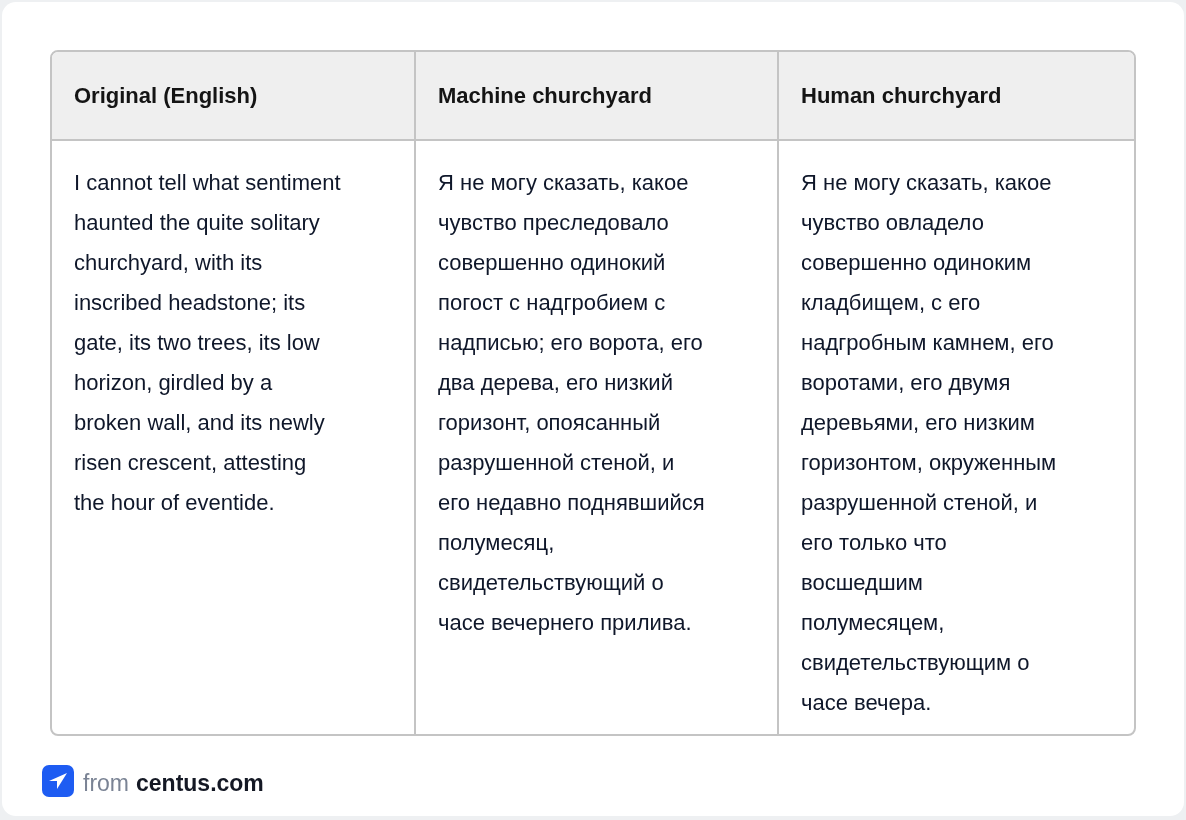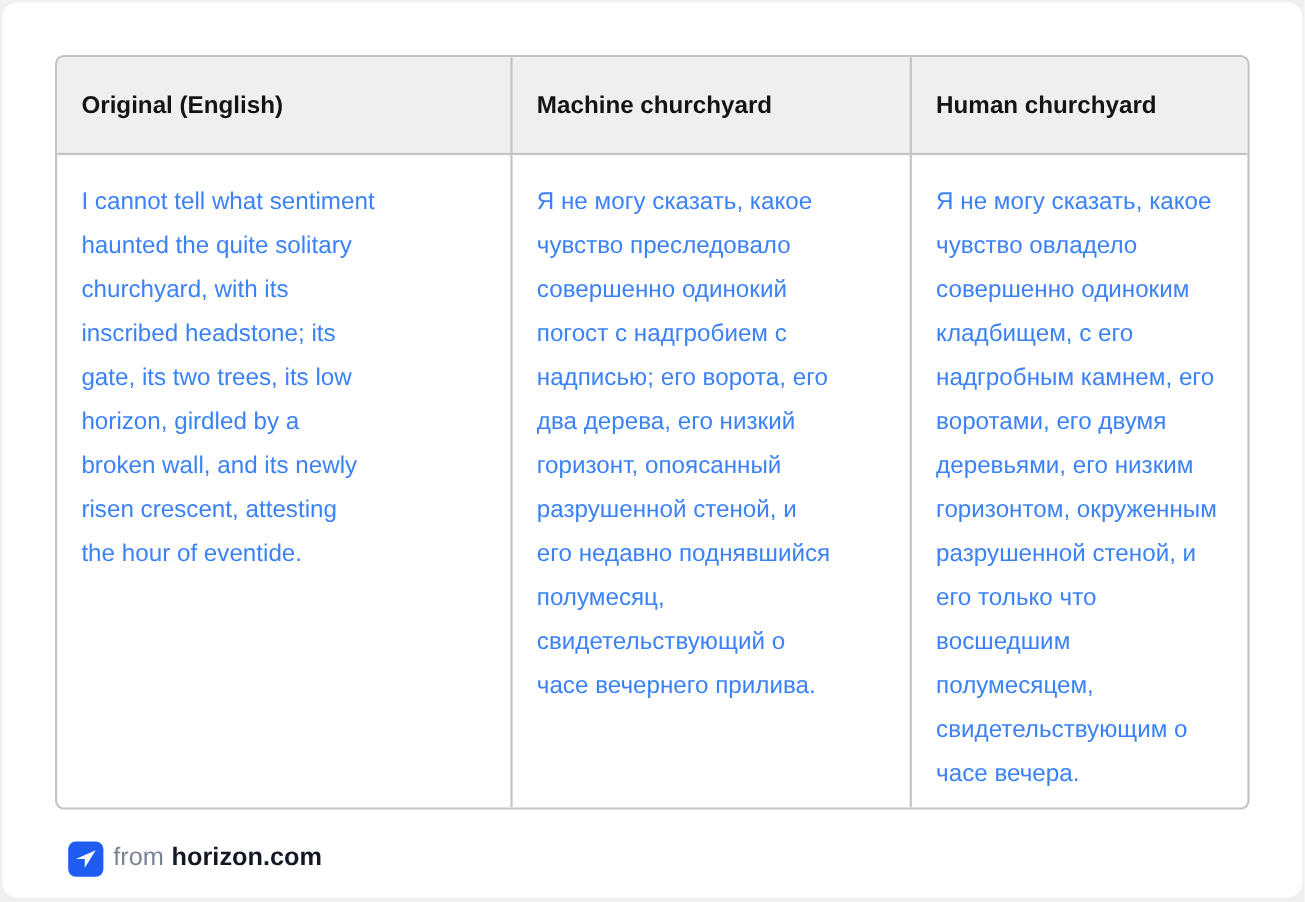--- a/index.html
+++ b/index.html
@@ -46,27 +46,27 @@
     vertical-align: middle;
     font-size: 22px;
     font-weight: bold;
     color: #141414;
     border-bottom: 2px solid #c4c4c4;
   }
   td {
     padding: 22px 5px 0 22px;
     font-size: 22px;
     line-height: 40px;
-    color: #3b82f6;
+    color: #0f172a;
   }
   .cell-text { white-space: pre-line; display: block; }
   .footer {
     position: absolute;
-    left: 60px; top: 763px;
-    display: flex; align-items: flex-start;
+    left: 40px; top: 763px;
+    display: flex; align-items: flex-end;
     height: 32px;
   }
   .logo {
     width: 32px; height: 32px;
     background: #1e5cf2;
     border-radius: 7px;
     display: flex; align-items: center; justify-content: center;
     margin-right: 9px;
   }
   .from {
@@ -81,21 +81,21 @@
   }
 </style>
 </head>
 <body>
 
 <div class="card">
   <div class="table-wrap">
     <table>
       <thead>
         <tr>
-          <th style="width:413px">Original (English)</th>
+          <th style="width:363px">Original (English)</th>
           <th style="width:363px">Machine churchyard</th>
           <th>Human churchyard</th>
         </tr>
       </thead>
       <tbody>
         <tr>
           <td>
             <span class="cell-text">I cannot tell what sentiment
 haunted the quite solitary
 churchyard, with its
@@ -142,15 +142,15 @@
   </div>
 
   <div class="footer">
     <div class="logo">
       <svg width="20" height="18" viewBox="0 0 20 18">
         <path d="M1 9 L19 1 L9 17 L9 9 Z" fill="#ffffff"></path>
         <path d="M9 9 L9 17 L6 11 Z" fill="#1e5cf2" opacity="0.35"></path>
       </svg>
     </div>
     <span class="from">from</span>
-    <span class="domain">horizon.com</span>
+    <span class="domain">centus.com</span>
   </div>
 </div>
 
 </body></html>

